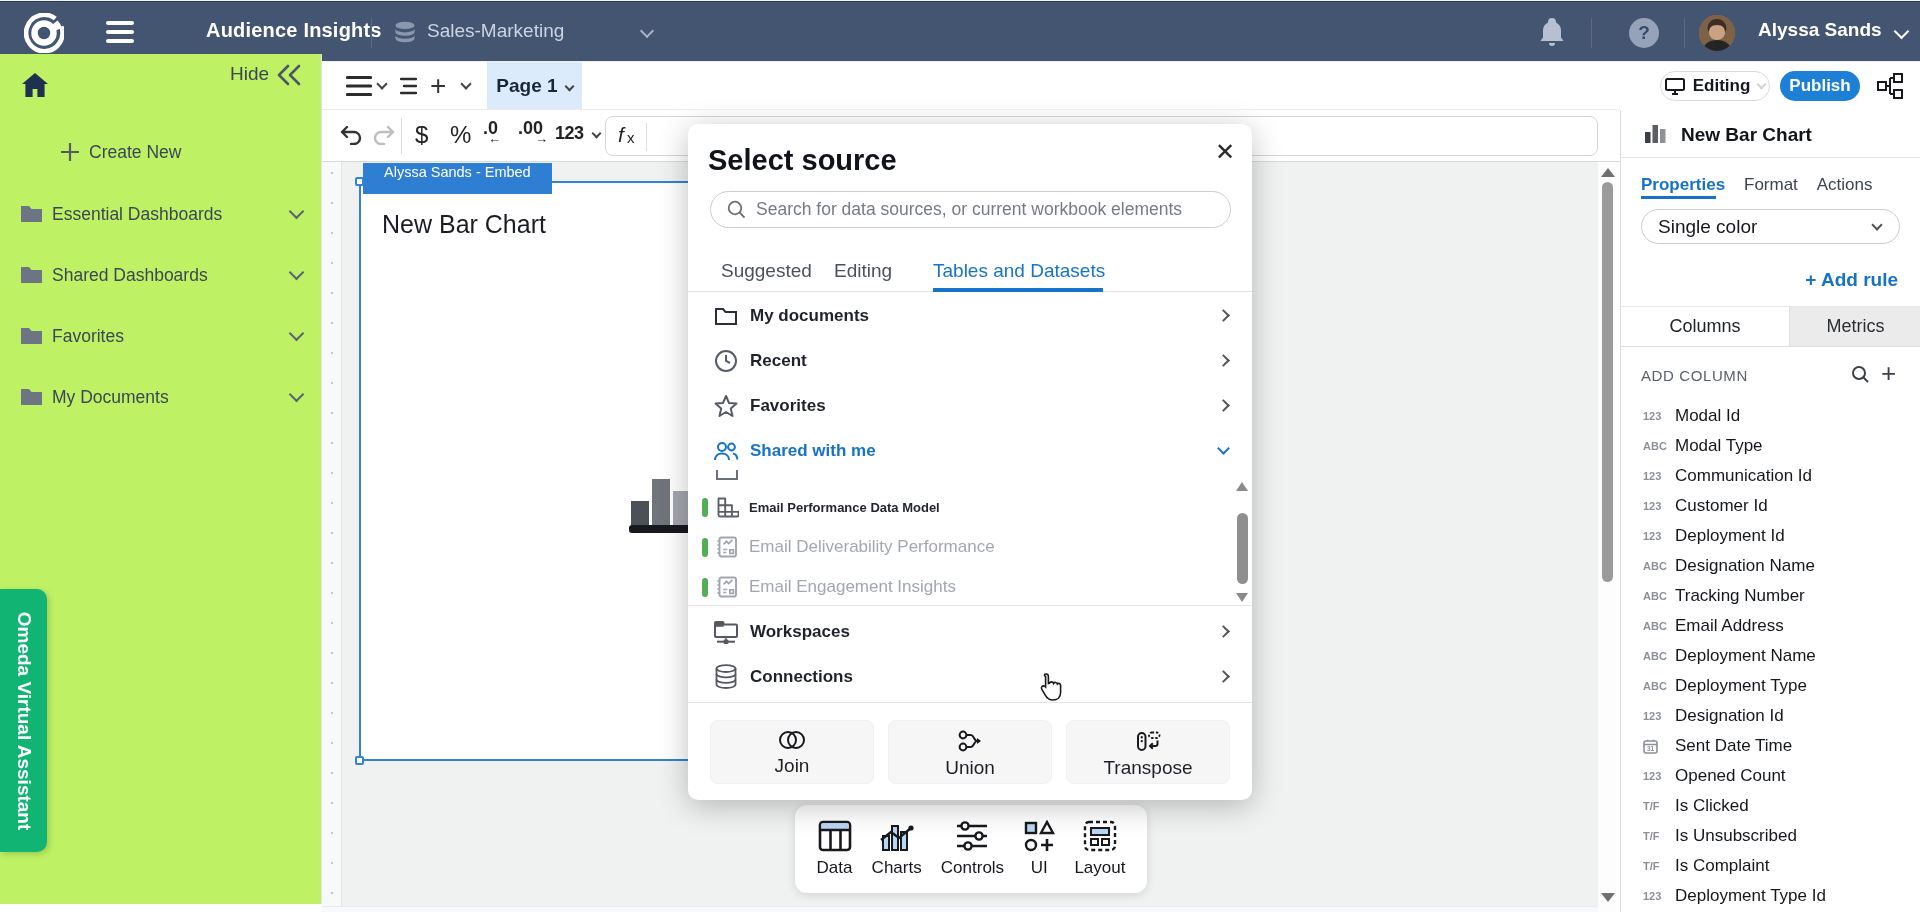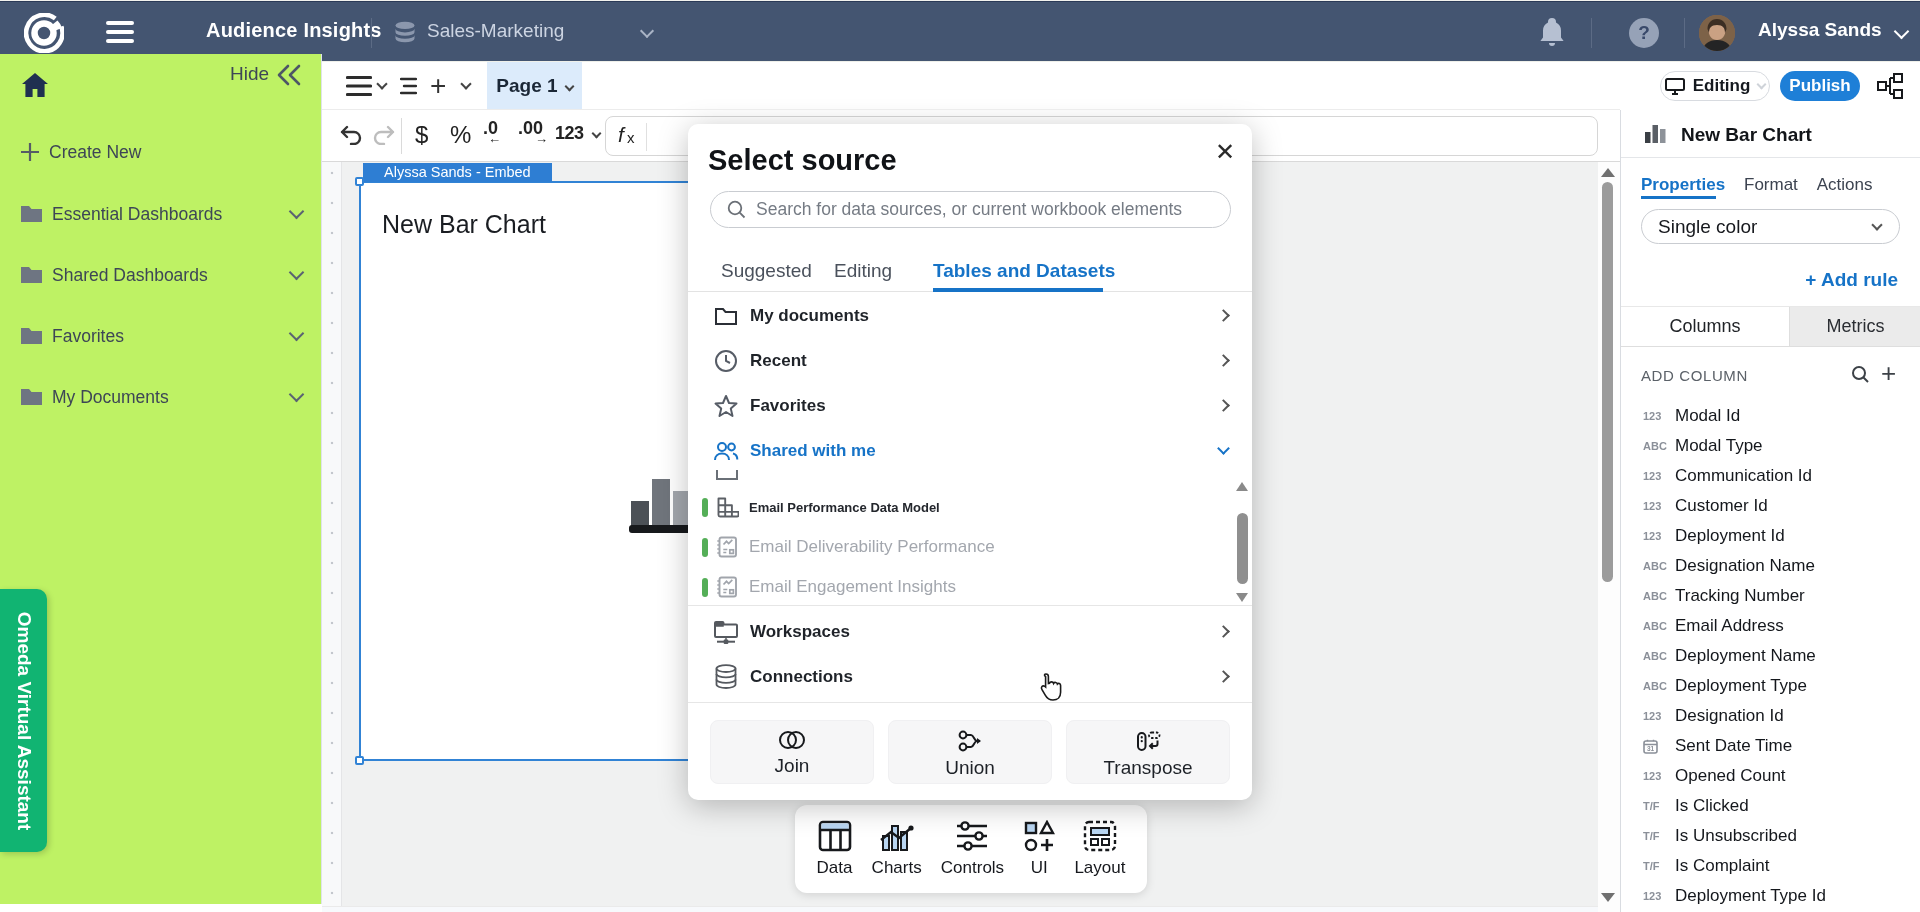--- a/index.html
+++ b/index.html
@@ -27,21 +27,21 @@
 .toolrowA { position:absolute; left:322px; top:62px; width:1598px; height:48px; background:#fff; }
 .page1 { position:absolute; left:165px; top:0; width:95px; height:48px; background:#dcebfb; display:flex; align-items:center; justify-content:center; gap:8px; font-size:19px; font-weight:bold; color:#1b2736; }
 .toolrowB { position:absolute; left:322px; top:110px; width:1298px; height:52px; background:#fff; border-bottom:1px solid #d9d9d9; }
 .fxbar { position:absolute; left:283px; top:6px; width:993px; height:40px; border:1px solid #d6d6d6; border-radius:8px; background:#fff; }
 
 
 .canvas { position:absolute; left:322px; top:162px; width:1276px; height:750px; background:#f0f1f1; }
 .gutter { position:absolute; left:0; top:0; width:20px; height:750px; background:#f8f9fa;
   background-image:radial-gradient(circle at 10px 15px,#c3c7cd 1.3px,rgba(0,0,0,0) 1.6px); background-size:20px 30px; background-position:0 -4px; }
 .element { position:absolute; left:37px; top:19px; width:893px; height:580px; background:#fff; border:2px solid #3183d5; }
-.embedtag { position:absolute; left:2px; top:-20px; height:19px; background:#2e7ed3; color:#fff; font-size:14.5px; line-height:19px; padding:0 21px; }
+.embedtag { position:absolute; left:2px; top:-20px; height:31px; background:#2e7ed3; color:#fff; font-size:14.5px; line-height:19px; padding:0 21px; }
 .handle { position:absolute; width:9px; height:9px; background:#fff; border:2px solid #3183d5; border-radius:2px; }
 .scrollstrip { position:absolute; left:1598px; top:162px; width:22px; height:750px; background:#fdfdfd; }
 .thumbv { position:absolute; left:4px; width:11px; background:#9b9b9b; border-radius:6px; }
 .tri-up { width:0; height:0; border-left:7px solid transparent; border-right:7px solid transparent; border-bottom:9px solid #707070; }
 .tri-down { width:0; height:0; border-left:7px solid transparent; border-right:7px solid transparent; border-top:9px solid #707070; }
 
 
 .dock { position:absolute; left:473px; top:643px; width:352px; height:88px; background:#fff; border-radius:12px; box-shadow:0 2px 10px rgba(0,0,0,.13); display:flex; justify-content:space-around; align-items:center; padding:0 12px; }
 .dock .ditem { text-align:center; font-size:17px; color:#16181d; }
 .dock .ditem svg { display:block; margin:0 auto 6px; }
@@ -131,21 +131,21 @@
 </div>
 
 <div class="sidebar">
   <div class="abs" style="left:230px; top:9px; font-size:19px; color:#3d4656;">Hide</div>
   <svg class="abs" style="left:276px; top:10px;" width="26" height="22" viewBox="0 0 26 22">
     <path d="M12 2 L3 11 L12 20 M23 2 L14 11 L23 20" fill="none" stroke="#4d5666" stroke-width="2.6" stroke-linecap="round" stroke-linejoin="round"></path>
   </svg>
   <svg class="abs" style="left:21px; top:18px;" width="28" height="27" viewBox="0 0 28 27">
     <path d="M14 1 L27 12 h-3.4 v13 h-7.2 v-8 h-4.8 v8 H4.4 V12 H1z" fill="#1f3050"></path>
   </svg>
-  <div class="side-item" style="top:78px;">
+  <div class="side-item" style="top:78px;padding-left:40px;">
     <svg class="fold" width="20" height="20" viewBox="0 0 20 20">
         <path d="M10 1 v18 M1 10 h18" stroke="#565c66" stroke-width="2.2"></path>
       </svg>
     <span>Create New</span>
   </div>
   <div class="side-item" style="top:140px;">
     <svg class="fold" width="23" height="20" viewBox="0 0 23 20">
         <path d="M1 2 h8 l2.5 3 H22 v13 H1z" fill="#6e7582"></path>
       </svg>
     <span>Essential Dashboards</span>
@@ -360,21 +360,21 @@
   <div class="m-search">
     <svg style="margin-left:16px; margin-right:10px;" width="19" height="19" viewBox="0 0 19 19">
         <circle cx="8" cy="8" r="6.3" fill="none" stroke="#6b7077" stroke-width="1.8"></circle>
         <path d="M12.7 12.7 L17.5 17.5" stroke="#6b7077" stroke-width="1.8"></path>
       </svg>
     Search for data sources, or current workbook elements
   </div>
   <div class="m-tabs">
     <span class="t" style="left:33px;">Suggested</span>
     <span class="t" style="left:146px;">Editing</span>
-    <span class="t" style="left:245px; color:#1673c7; font-weight:bold;">Tables and Datasets</span>
+    <span class="t" style="left:245px; color:#1673c7; font-weight:normal;">Tables and Datasets</span>
     <div style="position:absolute; left:245px; top:34px; width:170px; height:4px; background:#1673c7;"></div>
   </div>
   <div class="m-row" style="top:169px;">
     <svg class="ric" width="24" height="21" viewBox="0 0 24 21">
         <path d="M2 4 h7 l2.5 3 H22 v12 H2z" fill="none" stroke="#2b2f36" stroke-width="2"></path>
       </svg>
     My documents<span class="rchev"></span>
   </div>
   <div class="m-row" style="top:214px;align-items:center;">
     <svg class="ric" width="24" height="24" viewBox="0 0 24 24">

